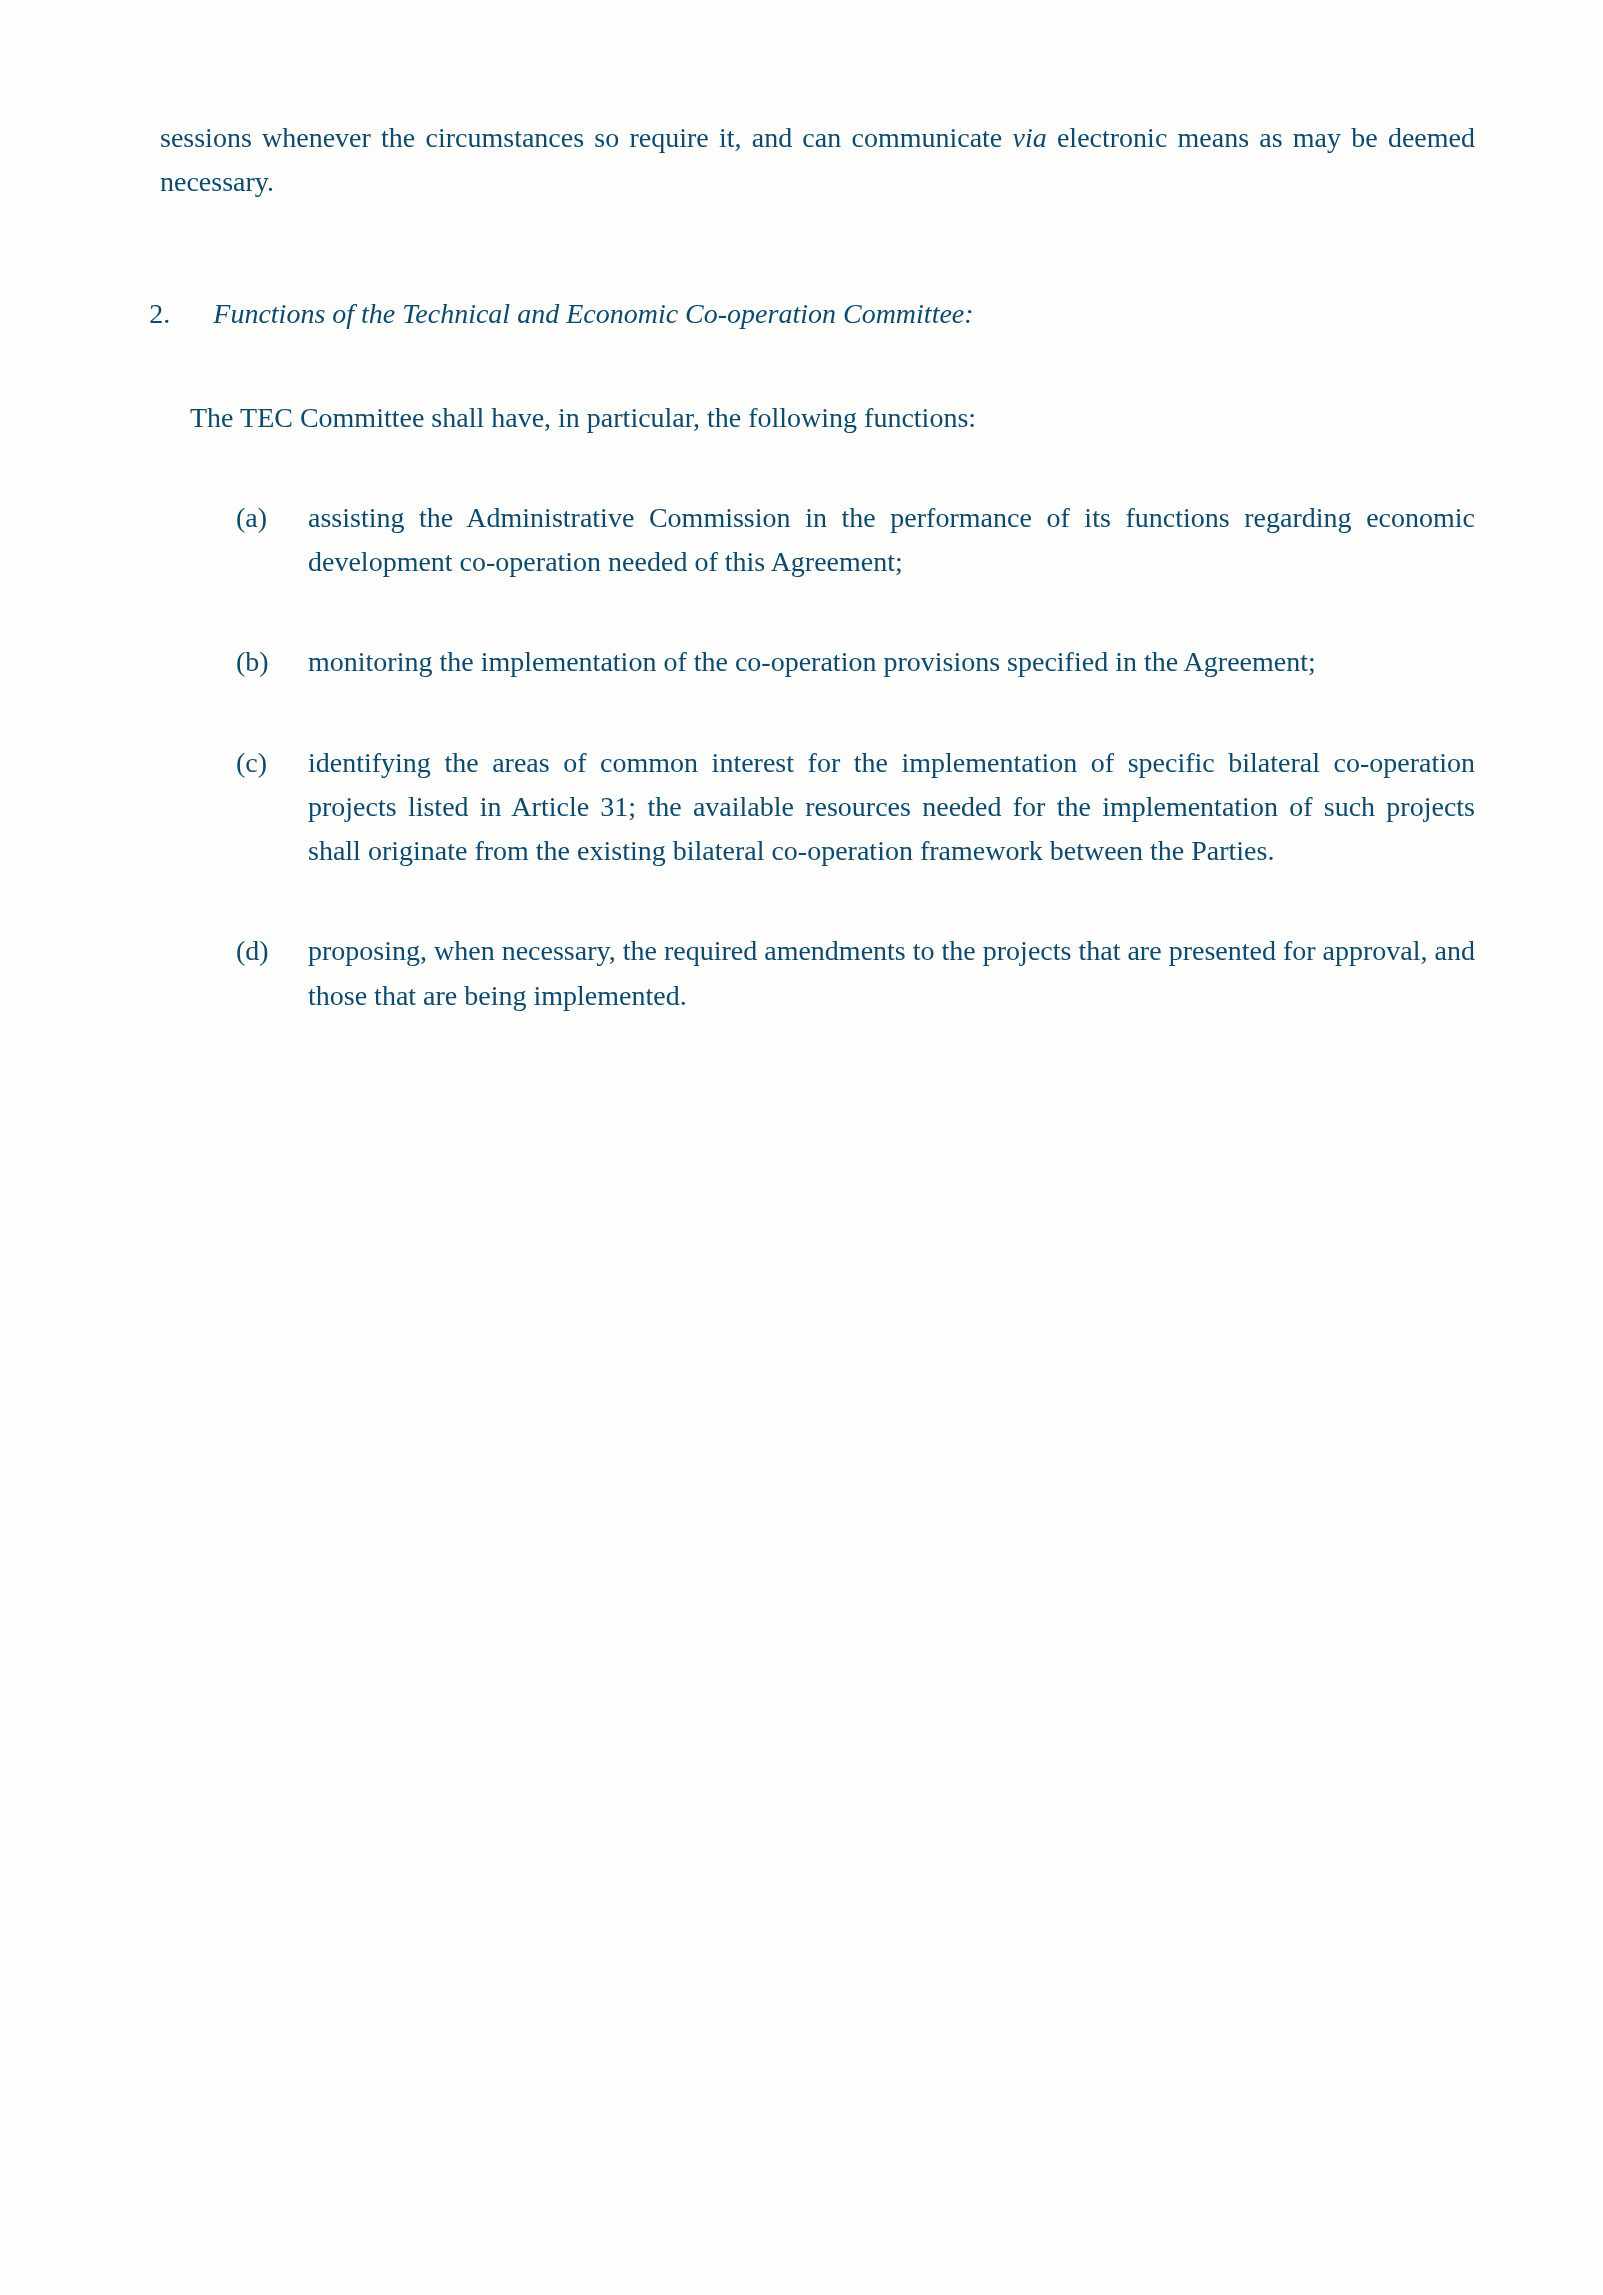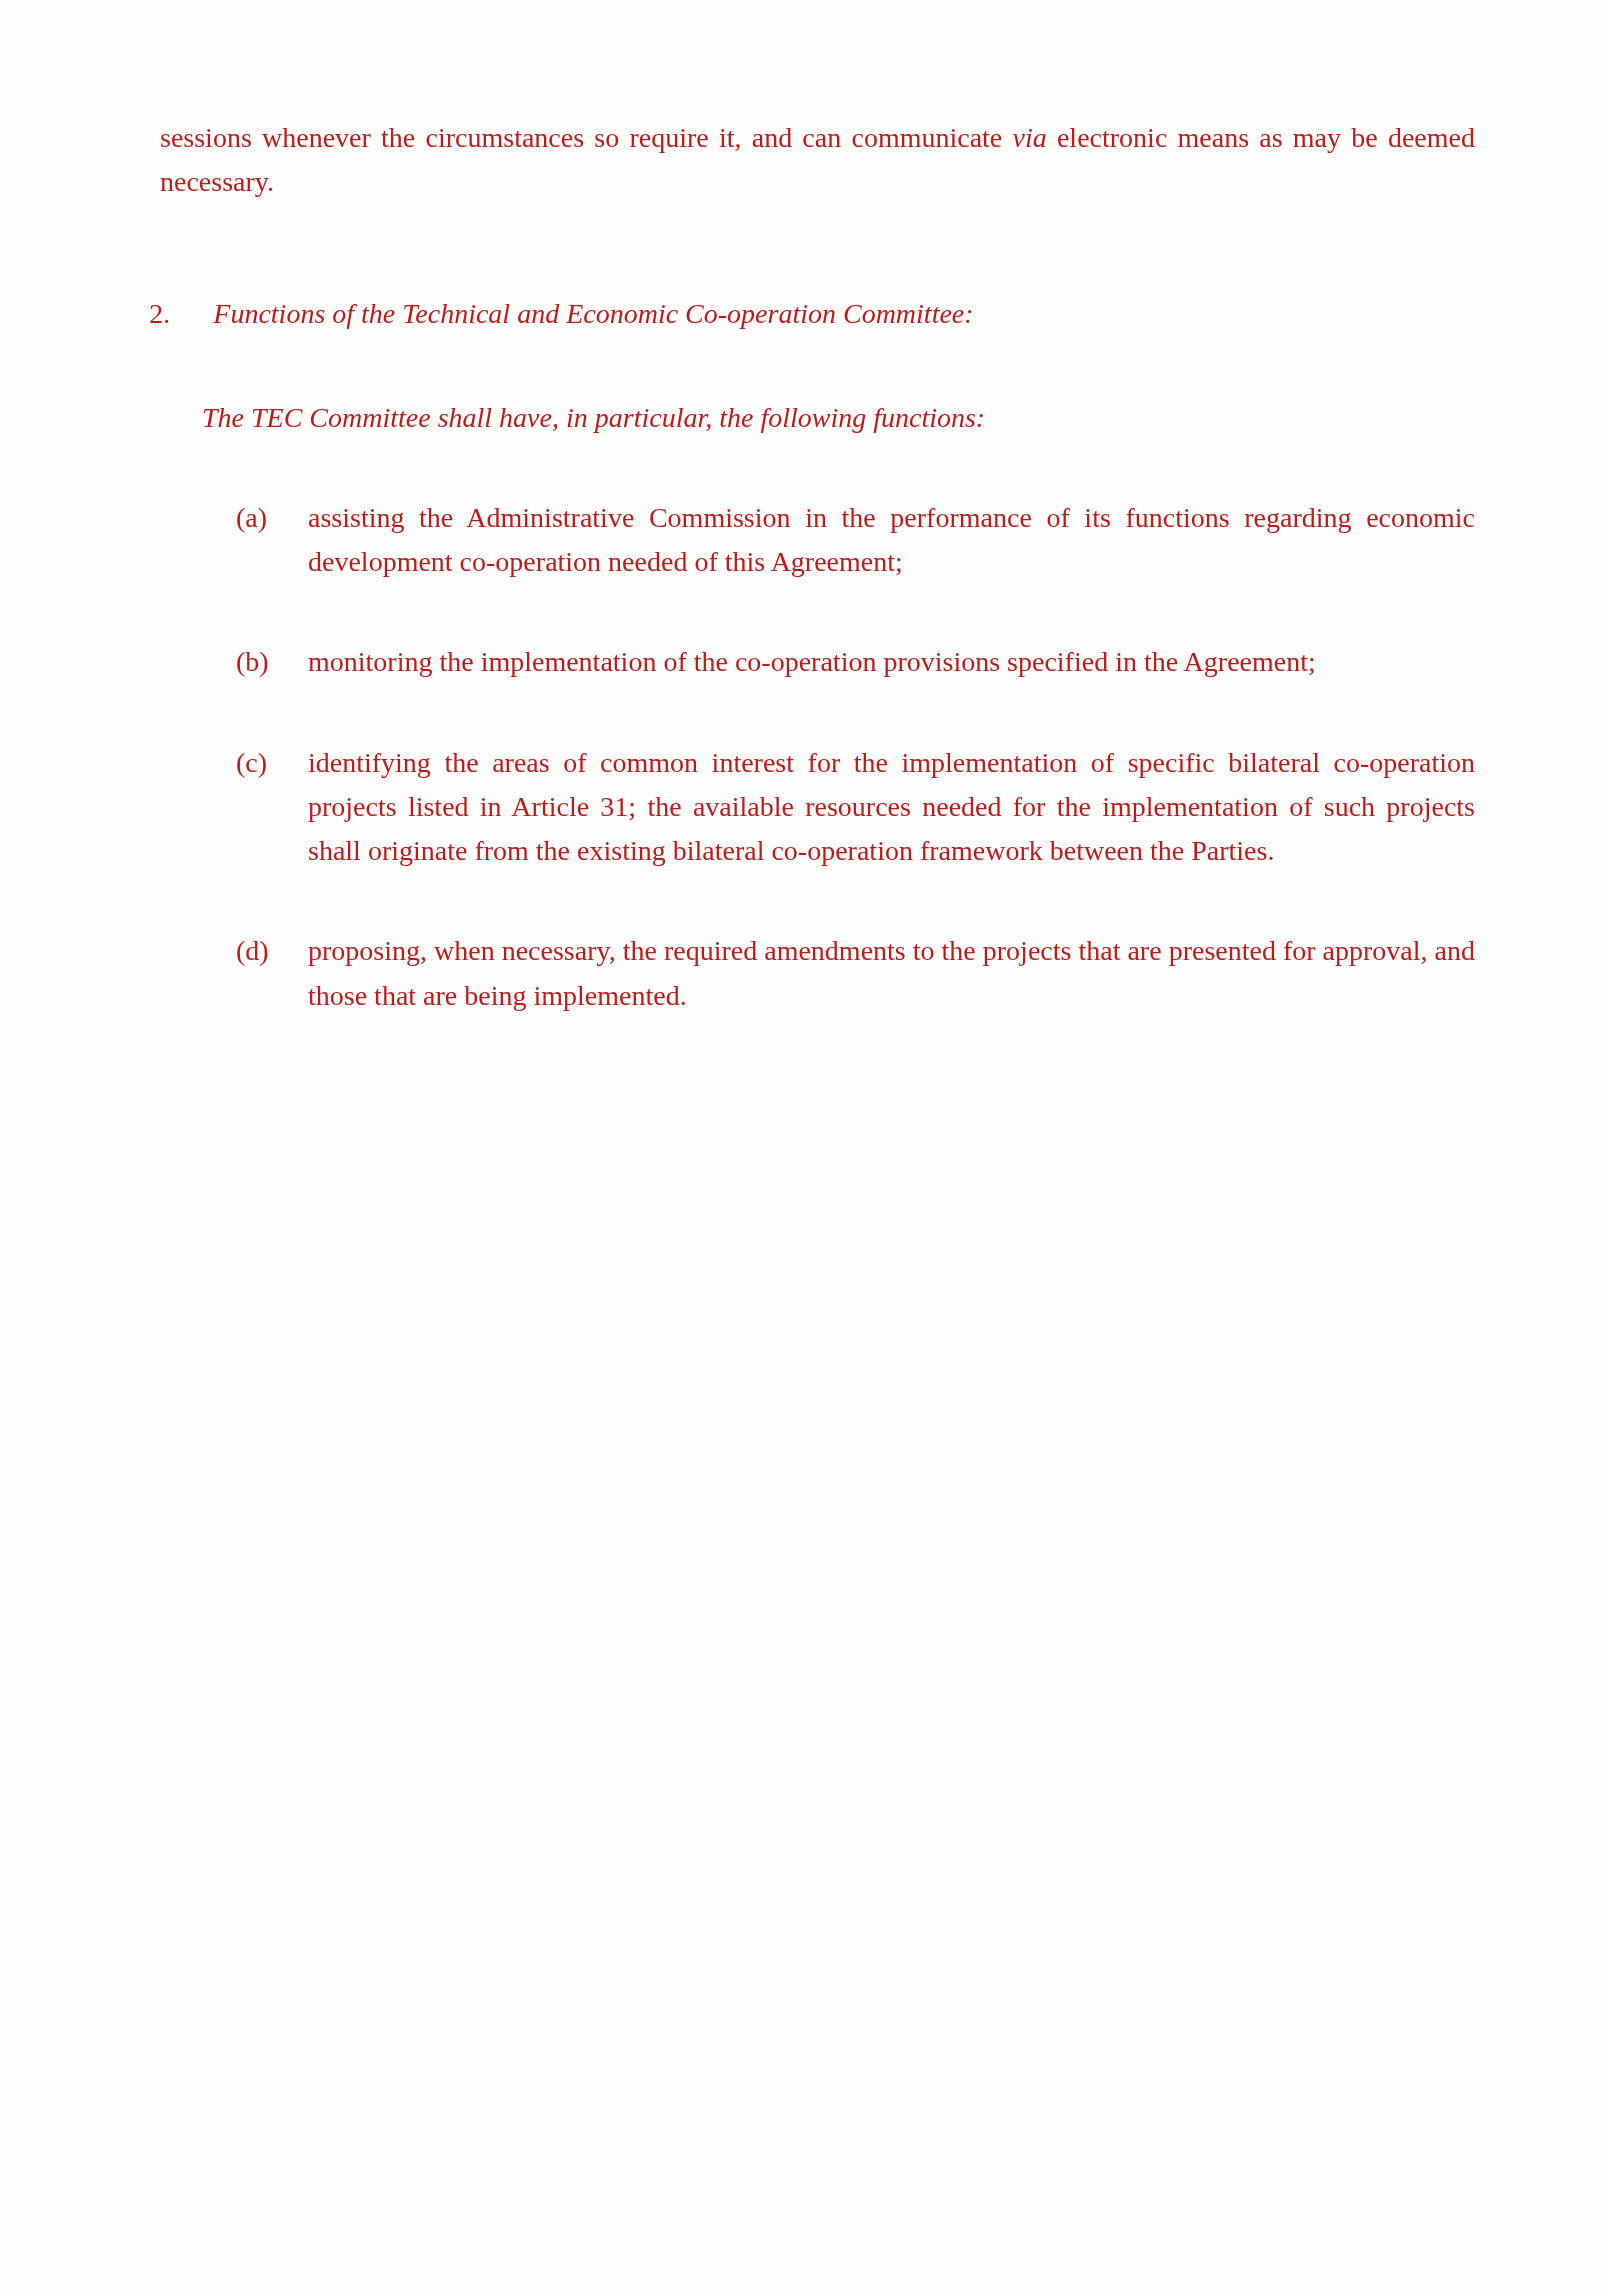--- a/index.html
+++ b/index.html
@@ -6,21 +6,21 @@
     margin: 0;
     padding: 0;
     background: #e9e9e9;
   }
   .page {
     position: relative;
     width: 1604px;
     height: 2295px;
     margin: 0 auto;
     background: #fdfdfc;
-    color: #b91c1c;
+    color: #0c4a6e;
     font-family: "Liberation Serif", "DejaVu Serif", serif;
     font-size: 28px;
     line-height: 1.58;
     box-sizing: border-box;
     padding: 116px 129px 119px 160px;
     overflow: hidden;
   }
   .para {
     text-align: justify;
     margin: 0 0 88px 0;
@@ -32,22 +32,21 @@
   }
   .section-number {
     width: 64px;
     flex-shrink: 0;
   }
   .section-title {
     flex: 1;
     font-style: italic;
   }
   .lead {
-    margin: 0 0 56px 42px;
-    font-style: italic;
+    margin: 0 0 56px 30px;
   }
   .func-list {
     margin: 0;
   }
   .item {
     display: flex;
     margin: 0 0 56px 76px;
   }
   .item-label {
     width: 72px;

